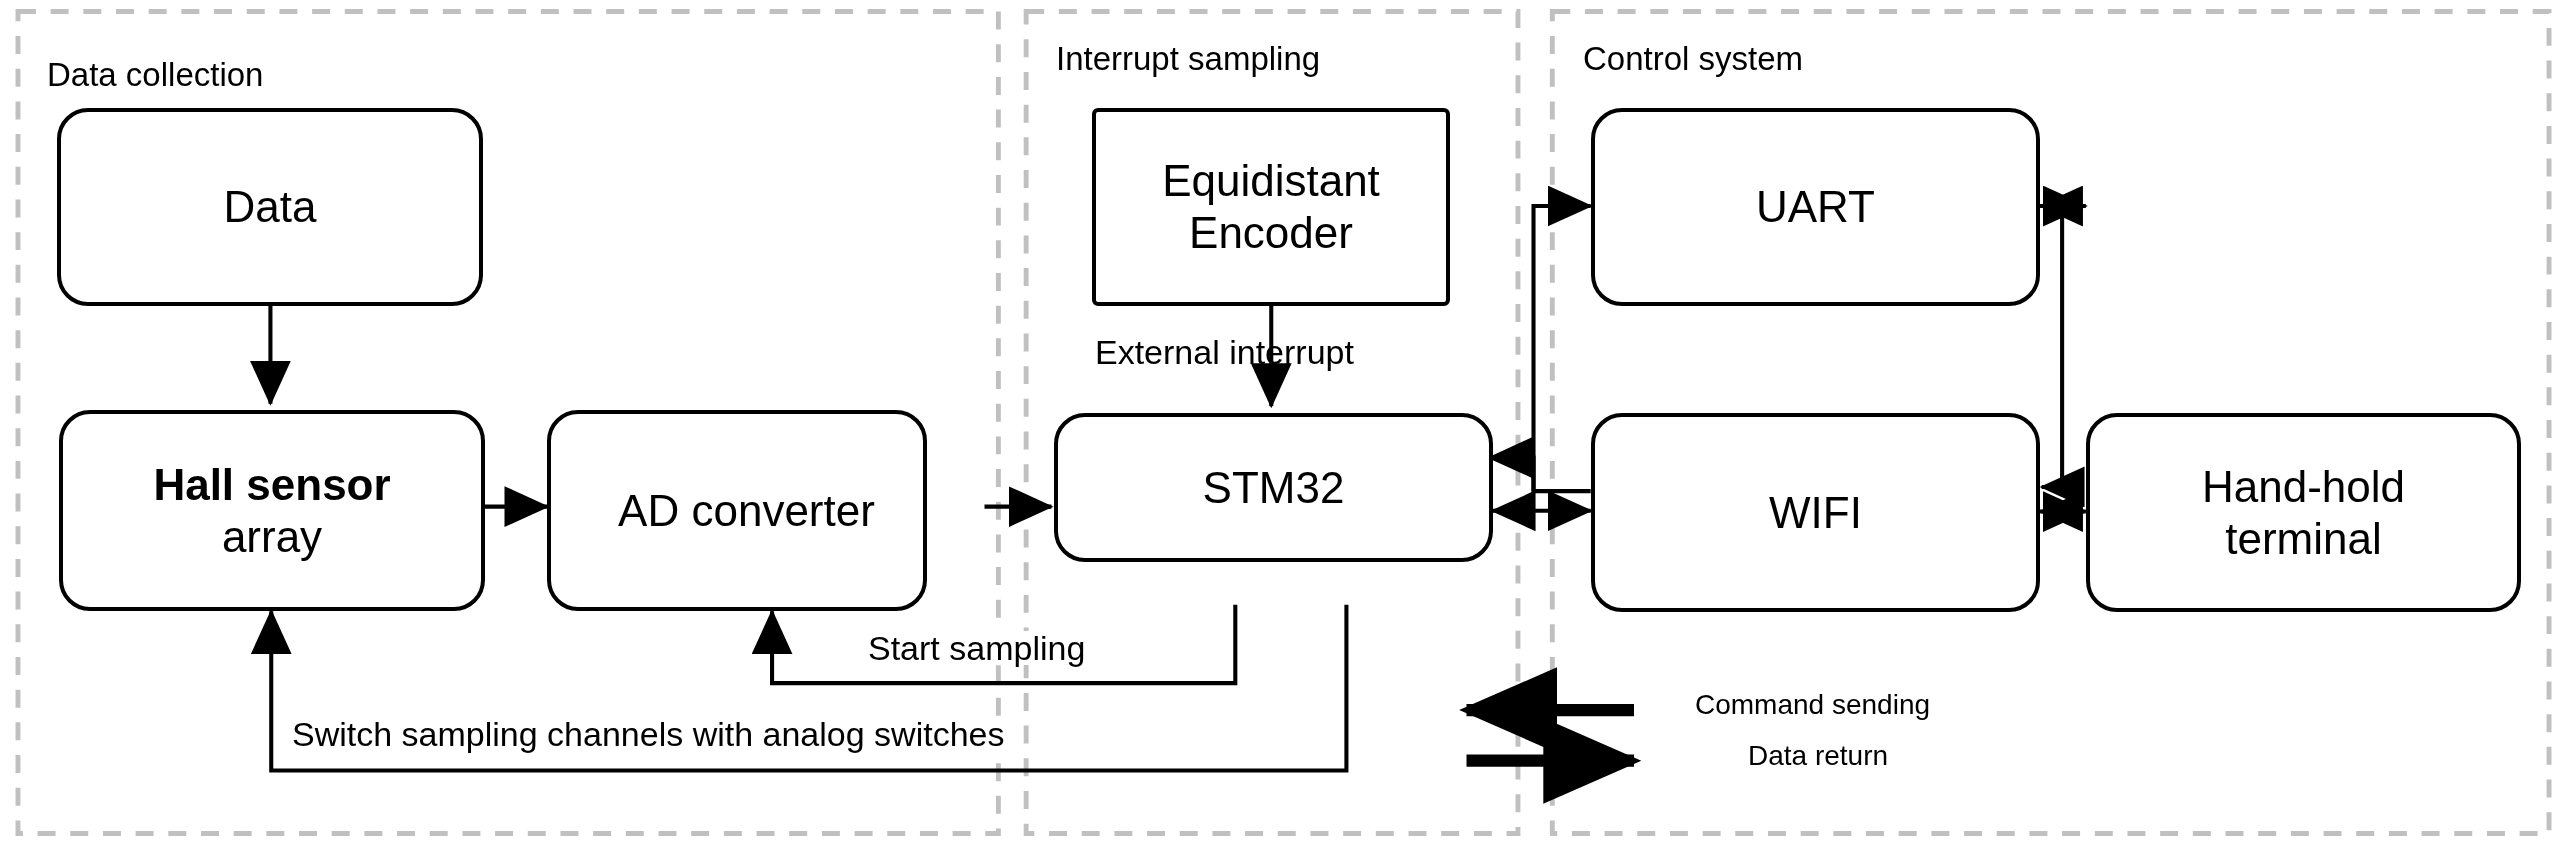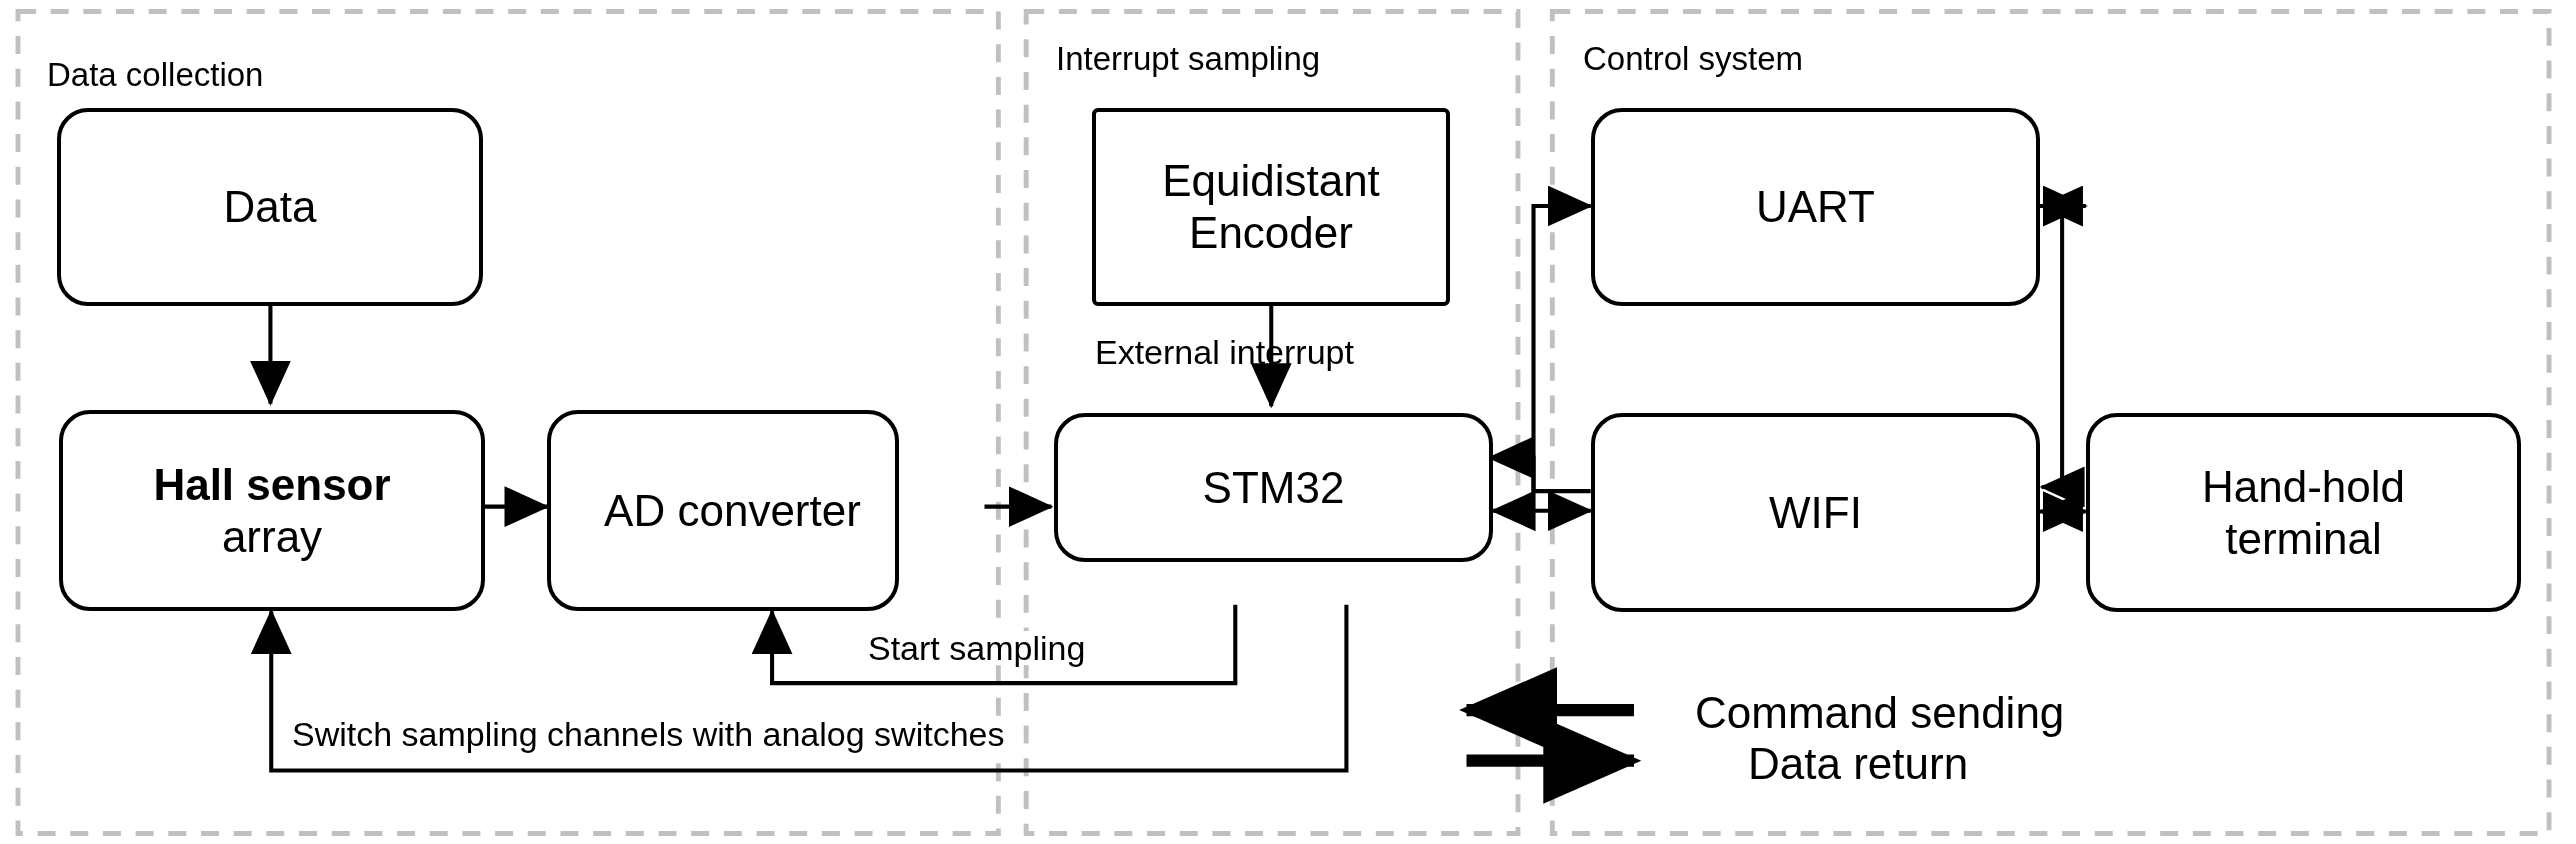--- a/index.html
+++ b/index.html
@@ -39,21 +39,21 @@
     font-family:"Liberation Sans","DejaVu Sans",sans-serif;
     font-size:34px;
     color:#000000;
     white-space:nowrap;
     background:#ffffff;
     line-height:1;
   }
   .legend-label{
     position:absolute;
     font-family:"Liberation Sans","DejaVu Sans",sans-serif;
-    font-size:44px;
+    font-size:28px;
     color:#000000;
     white-space:nowrap;
     line-height:1;
   }
 </style>
 </head>
 <body>
 
 <div id="stage">
 
@@ -110,21 +110,21 @@
   <div class="panel-title" style="left:1583px; top:42px;">Control system</div>
 
   <div class="node" style="left:57px;   top:108px; width:426px; height:198px;">
     <span>Data</span>
   </div>
 
   <div class="node" style="left:59px;   top:410px; width:426px; height:201px;">
     <span><b style="font-weight:bold;">Hall sensor</b><br><b style="font-weight:normal;">array</b></span>
   </div>
 
-  <div class="node" style="left:547px;  top:410px; width:352px; height:201px;padding-left:19px;">
+  <div class="node" style="left:547px;  top:410px; width:380px; height:201px;padding-left:19px;">
     <span>AD converter</span>
   </div>
 
   <div class="node" style="left:1092px; top:108px; width:358px; height:198px;border-radius:6px;">
     <span><b style="font-weight:normal;">Equidistant</b><br><b style="font-weight:normal;">Encoder</b></span>
   </div>
 
   <div class="node" style="left:1054px; top:413px; width:439px; height:149px;">
     <span>STM32</span>
   </div>

